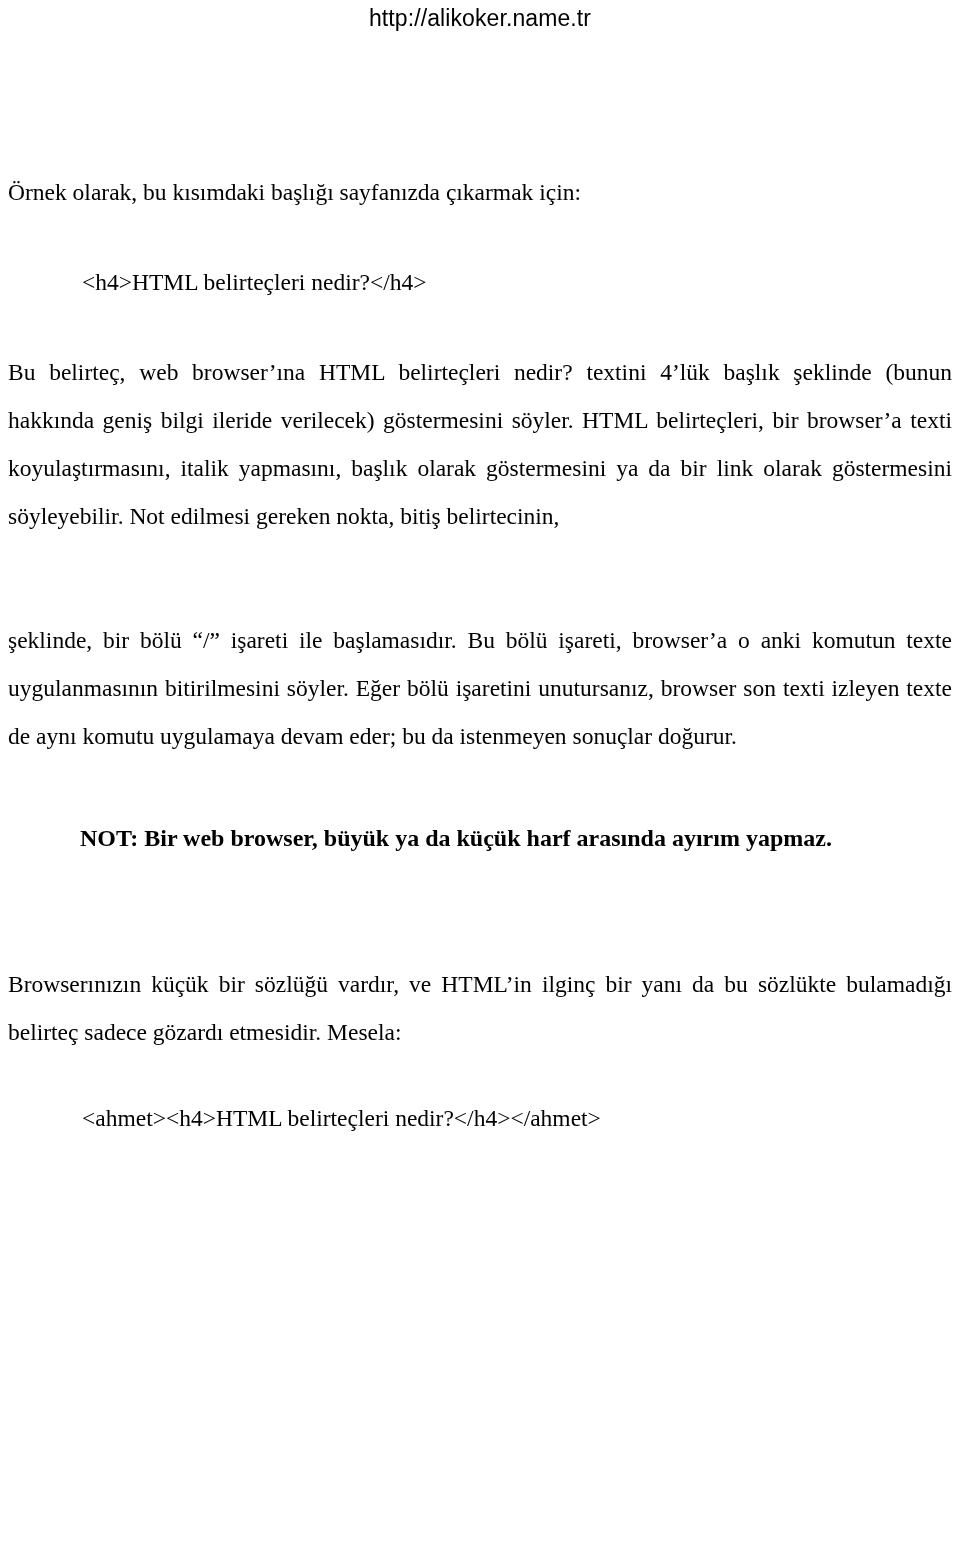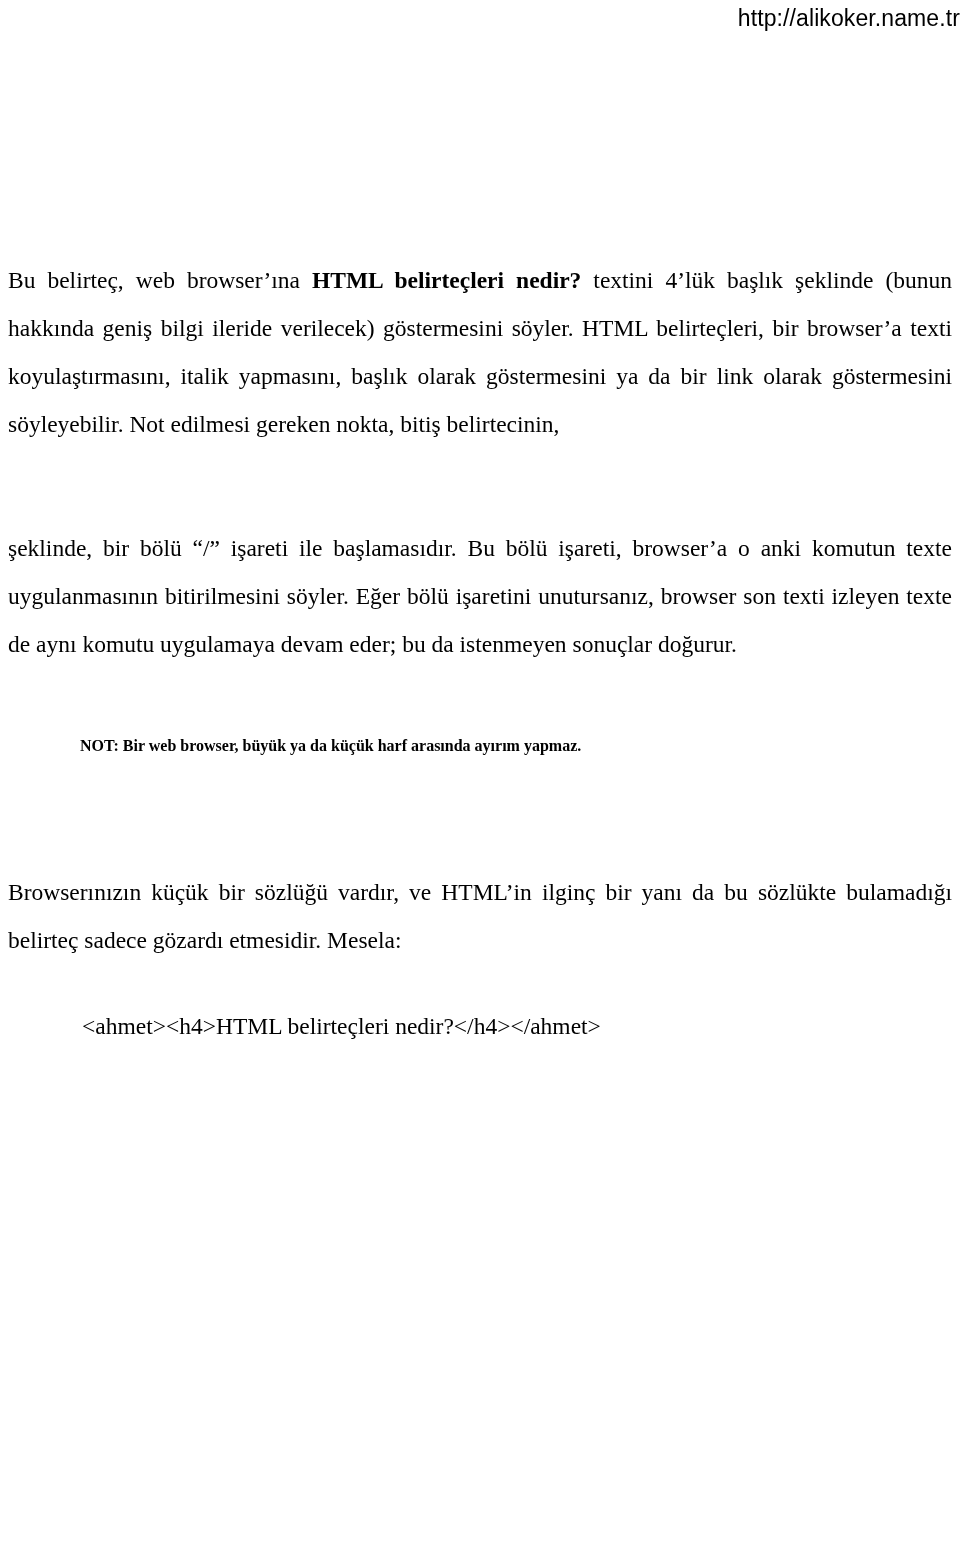--- a/index.html
+++ b/index.html
@@ -22,21 +22,21 @@
     height: 1542px;
     box-sizing: border-box;
   }
 
   
   .doc-header {
     position: absolute;
     top: 4px;
     left: 0;
     width: 960px;
-    text-align: right;
+    text-align: center;
     font-family: "Liberation Sans", "DejaVu Sans", sans-serif;
     font-size: 23px;
     line-height: 28px;
     letter-spacing: 0.1px;
     color: #000;
   }
 
   
   .content {
     position: absolute;
@@ -50,21 +50,21 @@
     font-size: 23.5px;
     line-height: 48px;
     text-align: justify;
     text-justify: inter-word;
     -webkit-hyphens: none;
     hyphens: none;
   }
 
   .para.nojust { text-align: left; }
 
-  .bold { font-weight: bold; }
+  .bold { font-weight: normal; }
 
   
   .sp-intro   { height: 168px; }
   .sp-after-intro { height: 44px; }
   .sp-after-code1 { height: 44px; }
   .sp-after-p1    { height: 40px; }
   .sp-after-code2 { height: 36px; }
   .sp-after-p2    { height: 54px; }
   .sp-after-note  { height: 54px; }
   .sp-after-p3    { height: 44px; }
@@ -80,41 +80,43 @@
     line-height: 44px;
     text-align: left;
     white-space: pre;
   }
 
   
   .note-block {
     margin: 0;
     padding-left: 72px;
     padding-right: 72px;
-    font-size: 16px;
+    font-size: 24px;
     line-height: 48px;
     font-weight: bold;
     text-align: left;
   }
   .note-block .line2 { display: block; }
 </style>
 </head>
 <body>
 
 <div class="page">
 
   <div class="doc-header">http://alikoker.name.tr</div>
 
   <div class="content">
 
     <div class="sp-intro"></div>
 
+    <p class="para nojust">Örnek olarak, bu kısımdaki başlığı sayfanızda çıkarmak için:</p>
 
     <div class="sp-after-intro"></div>
 
+    <p class="code-line">&lt;h4&gt;HTML belirteçleri nedir?&lt;/h4&gt;</p>
 
     <div class="sp-after-code1"></div>
 
     <p class="para"><span>Bu belirteç, web browser’ına </span><span class="bold">HTML belirteçleri nedir?</span><span> textini 4’lük başlık şeklinde (bunun hakkında geniş bilgi ileride verilecek) göstermesini söyler. HTML belirteçleri, bir browser’a texti koyulaştırmasını, italik yapmasını, başlık olarak göstermesini ya da bir link olarak göstermesini söyleyebilir. Not edilmesi gereken nokta, bitiş belirtecinin,</span></p>
 
     <div class="sp-after-p1"></div>
 
 
     <div class="sp-after-code2"></div>
 

